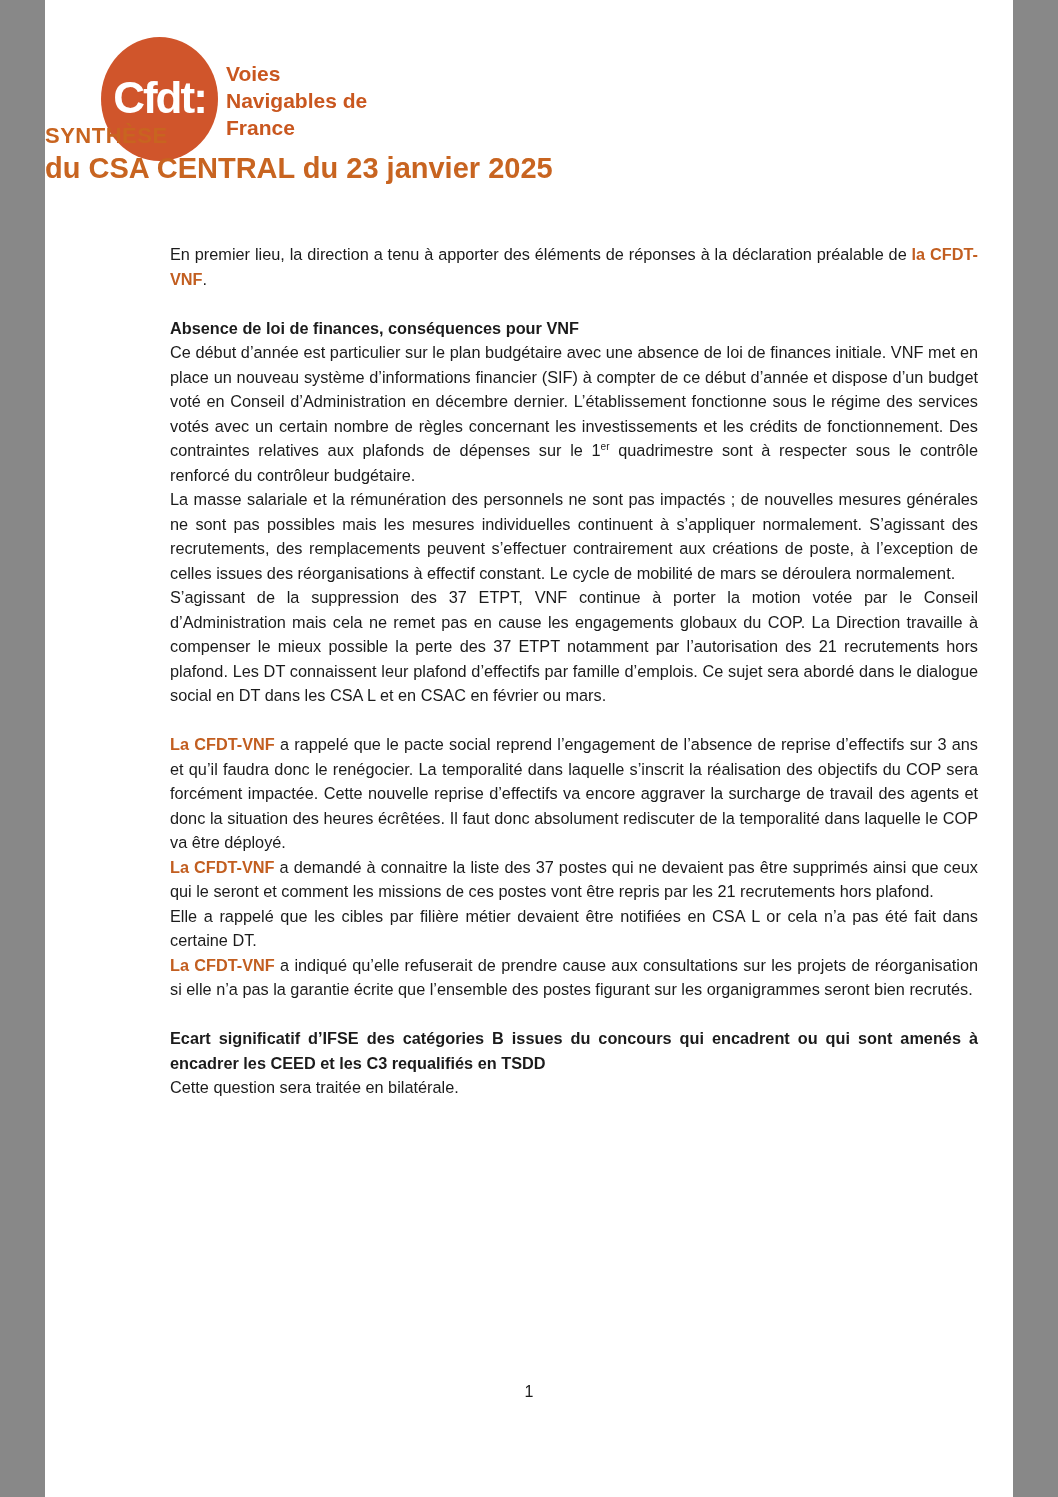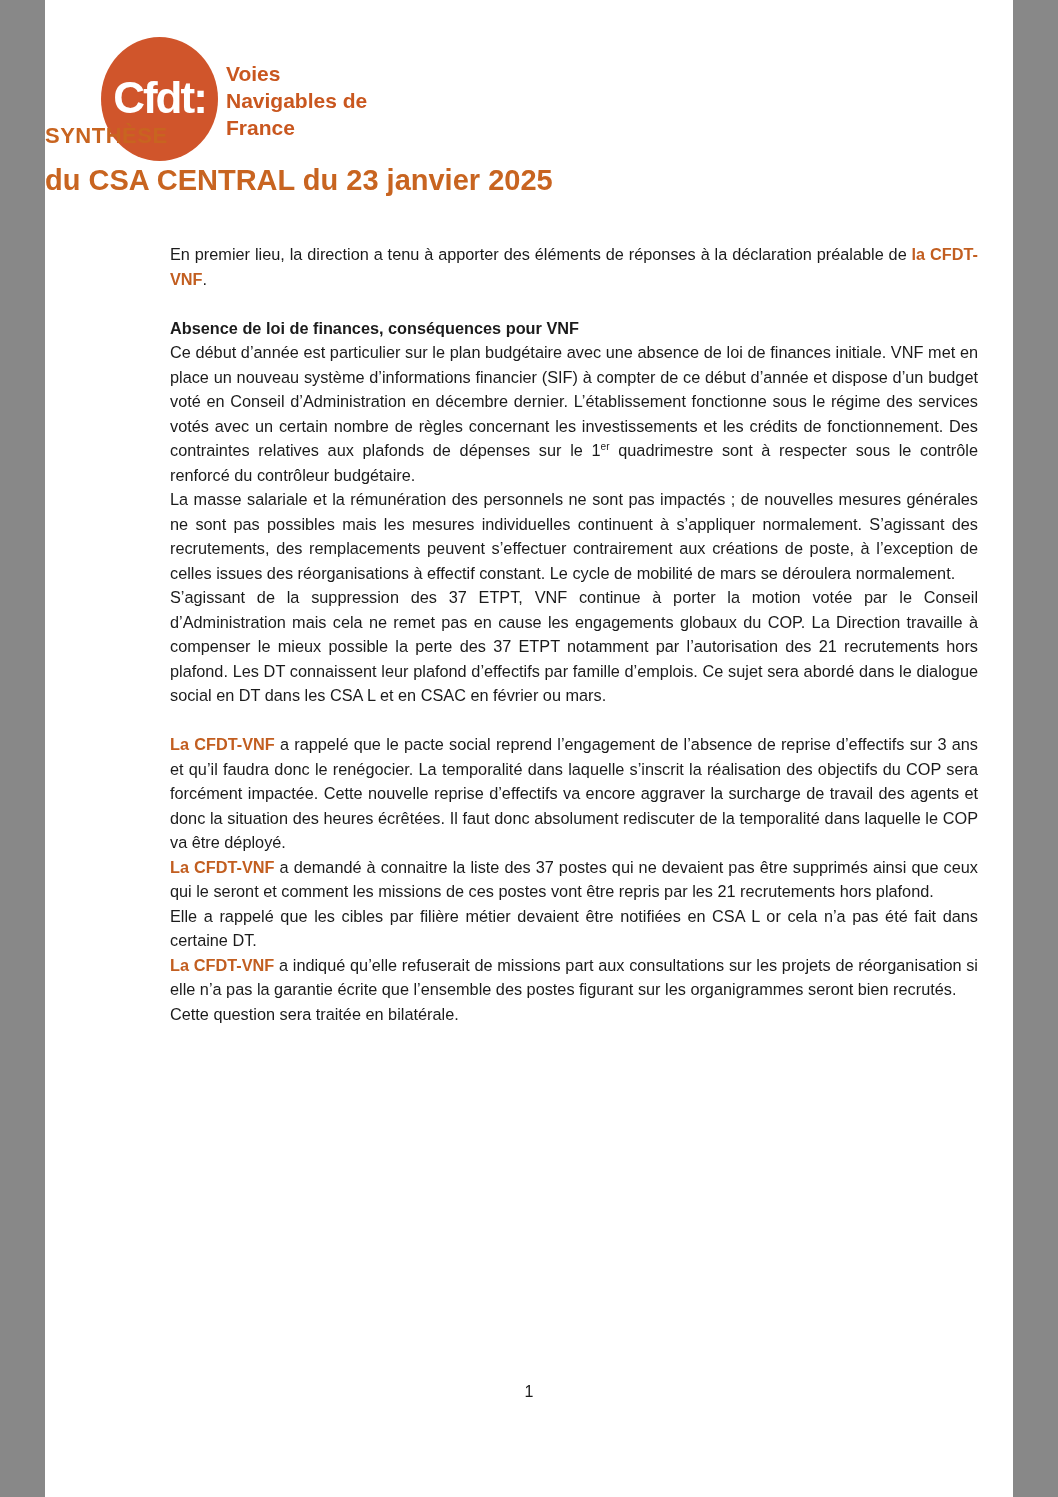--- a/index.html
+++ b/index.html
@@ -39,21 +39,21 @@
     line-height: 27px;
   }
   .doc-title {
     position: absolute;
     left: 0; right: 0; top: 123px;
     text-align: left;
     color: var(--title-orange, #c86420);
     font-weight: bold;
   }
   .doc-title .t1 { font-size: 22px; line-height: 26px; letter-spacing: 0.5px; }
-  .doc-title .t2 { font-size: 29px; line-height: 34px; margin-top: 14px; }
+  .doc-title .t2 { font-size: 29px; line-height: 34px; margin-top: 2px; }
   
   .doc-body {
     position: absolute;
     left: 125px; top: 242px;
     width: 808px;
     font-size: 16.3px;
     line-height: 24.5px;
   }
   .block { text-align: justify; }
   .block.heading {
@@ -98,19 +98,20 @@
 
   <div class="doc-body">
       <div class="block paragraph"><span>En premier lieu, la direction a tenu à apporter des éléments de réponses à la déclaration préalable de </span><span class="accent">la CFDT-VNF</span><span>.</span></div>
       <div class="block heading gap"><span>Absence de loi de finances, conséquences pour VNF</span></div>
       <div class="block paragraph"><span>Ce début d’année est particulier sur le plan budgétaire avec une absence de loi de finances initiale. VNF met en place un nouveau système d’informations financier (SIF) à compter de ce début d’année et dispose d’un budget voté en Conseil d’Administration en décembre dernier. L’établissement fonctionne sous le régime des services votés avec un certain nombre de règles concernant les investissements et les crédits de fonctionnement. Des contraintes relatives aux plafonds de dépenses sur le 1</span><sup>er</sup><span> quadrimestre sont à respecter sous le contrôle renforcé du contrôleur budgétaire.</span></div>
       <div class="block paragraph"><span>La masse salariale et la rémunération des personnels ne sont pas impactés ; de nouvelles mesures générales ne sont pas possibles mais les mesures individuelles continuent à s’appliquer normalement. S’agissant des recrutements, des remplacements peuvent s’effectuer contrairement aux créations de poste, à l’exception de celles issues des réorganisations à effectif constant. Le cycle de mobilité de mars se déroulera normalement.</span></div>
       <div class="block paragraph"><span>S’agissant de la suppression des 37 ETPT, VNF continue à porter la motion votée par le Conseil d’Administration mais cela ne remet pas en cause les engagements globaux du COP. La Direction travaille à compenser le mieux possible la perte des 37 ETPT notamment par l’autorisation des 21 recrutements hors plafond. Les DT connaissent leur plafond d’effectifs par famille d’emplois. Ce sujet sera abordé dans le dialogue social en DT dans les CSA L et en CSAC en février ou mars.</span></div>
       <div class="block paragraph gap"><span class="accent">La CFDT-VNF</span><span> a rappelé que le pacte social reprend l’engagement de l’absence de reprise d’effectifs sur 3 ans et qu’il faudra donc le renégocier. La temporalité dans laquelle s’inscrit la réalisation des objectifs du COP sera forcément impactée. Cette nouvelle reprise d’effectifs va encore aggraver la surcharge de travail des agents et donc la situation des heures écrêtées. Il faut donc absolument rediscuter de la temporalité dans laquelle le COP va être déployé.</span></div>
       <div class="block paragraph"><span class="accent">La CFDT-VNF</span><span> a demandé à connaitre la liste des 37 postes qui ne devaient pas être supprimés ainsi que ceux qui le seront et comment les missions de ces postes vont être repris par les 21 recrutements hors plafond.</span></div>
       <div class="block paragraph"><span>Elle a rappelé que les cibles par filière métier devaient être notifiées en CSA L or cela n’a pas été fait dans certaine DT.</span></div>
-      <div class="block paragraph"><span class="accent">La CFDT-VNF</span><span> a indiqué qu’elle refuserait de missions part aux consultations sur les projets de réorganisation si elle n’a pas la garantie écrite que l’ensemble des postes figurant sur les organigrammes seront bien recrutés.</span></div>
+      <div class="block paragraph"><span class="accent">La CFDT-VNF</span><span> a indiqué qu’elle refuserait de prendre cause aux consultations sur les projets de réorganisation si elle n’a pas la garantie écrite que l’ensemble des postes figurant sur les organigrammes seront bien recrutés.</span></div>
+      <div class="block heading gap"><span>Ecart significatif d’IFSE des catégories B issues du concours qui encadrent ou qui sont amenés à encadrer les CEED et les C3 requalifiés en TSDD</span></div>
       <div class="block paragraph"><span>Cette question sera traitée en bilatérale.</span></div>
     </div>
 
   <div class="page-number">1</div>
 
 </div>
 
 </body></html>

